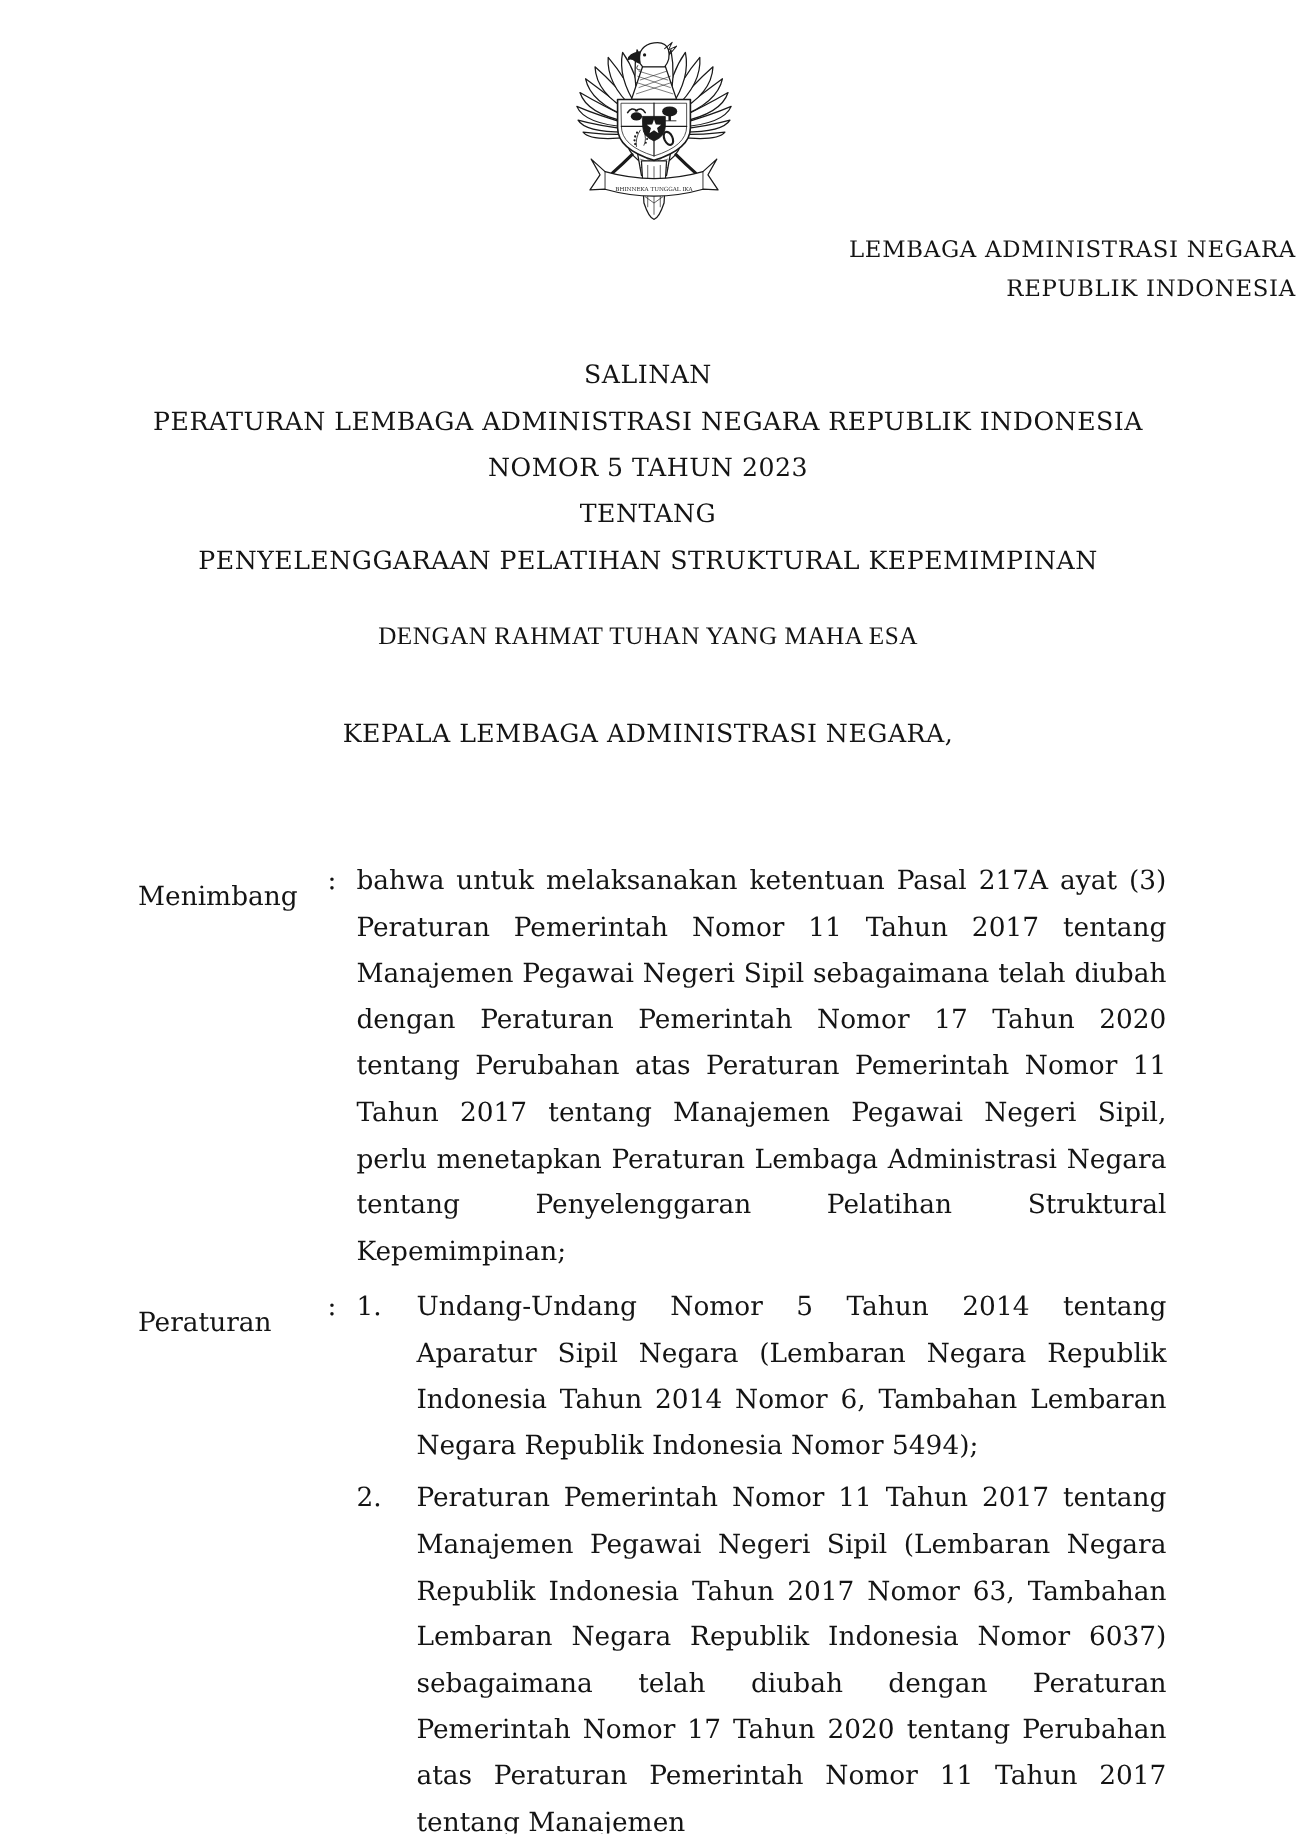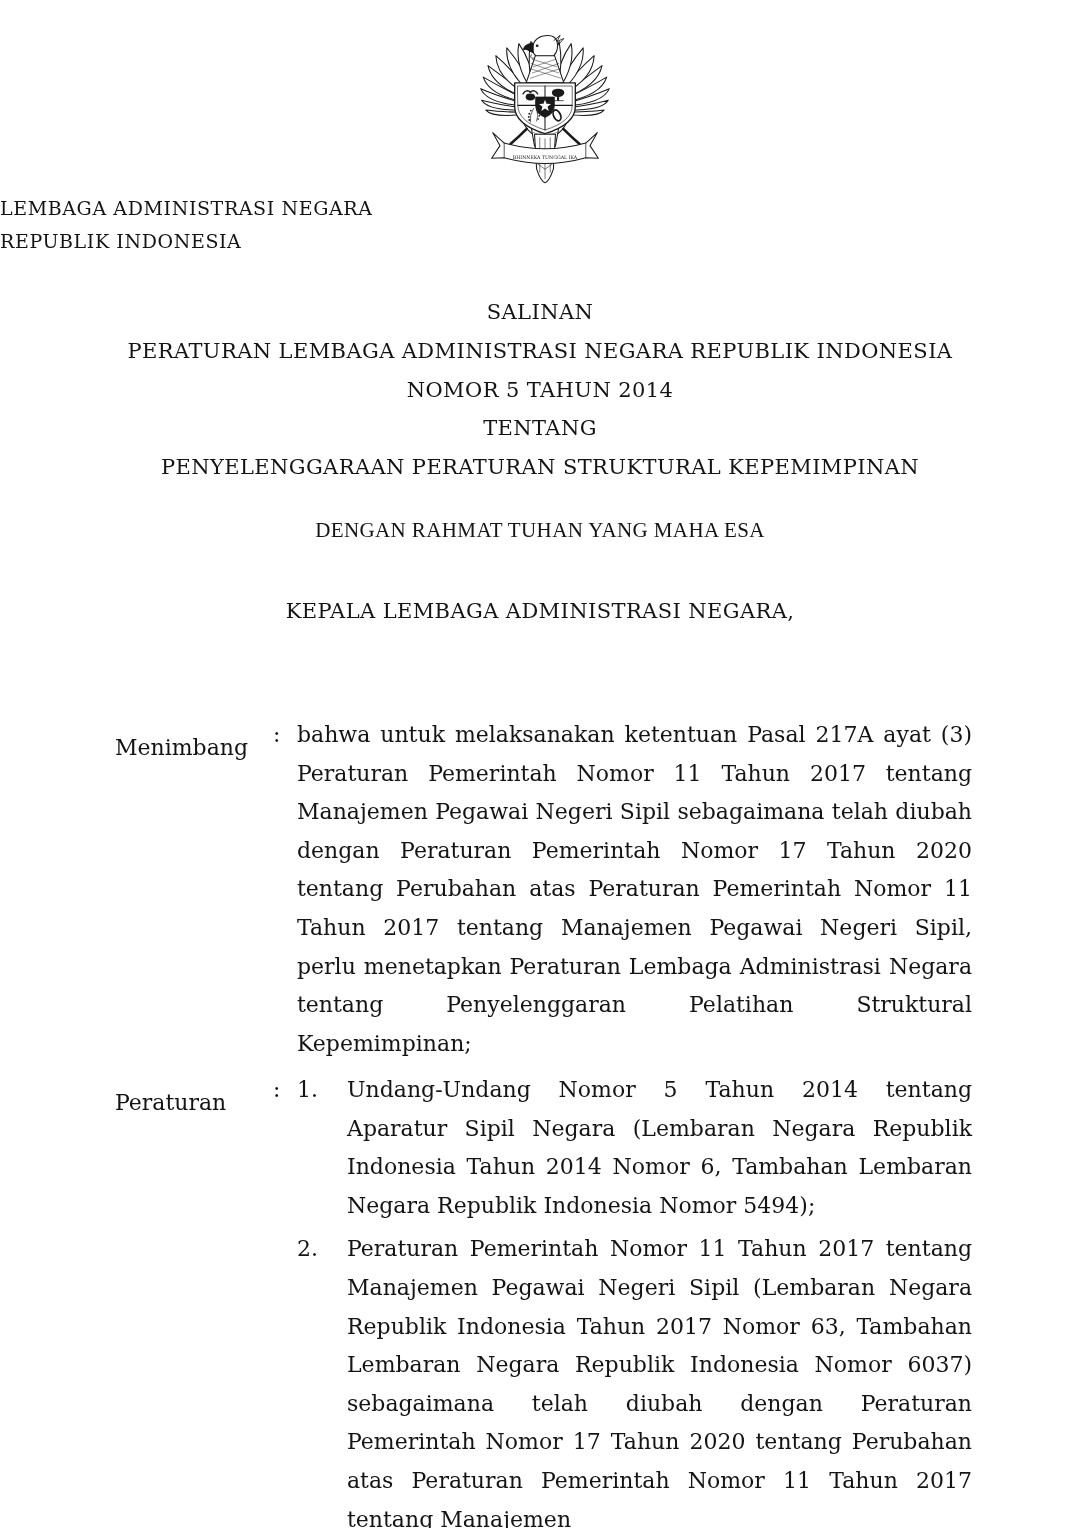--- a/index.html
+++ b/index.html
@@ -8,21 +8,21 @@
     font-family:"DejaVu Serif","Liberation Serif",serif;
     color:#141414;
     position:relative;overflow:hidden;
   }
   .page{position:absolute;inset:0;background:#fff;}
 
   .emblem{position:absolute;left:477px;top:32px;width:136px;height:152px;}
 
   .agency{
     position:absolute;top:192px;left:0;right:0;
-    text-align:left;font-size:19px;line-height:33px;letter-spacing:0.6px;
+    text-align:right;font-size:19px;line-height:33px;letter-spacing:0.6px;
   }
   .title-block{
     position:absolute;top:293px;left:0;right:0;
     text-align:center;font-size:21px;line-height:38.8px;letter-spacing:0.4px;
   }
   .invocation{
     position:absolute;top:518px;left:0;right:0;
     text-align:center;font-size:21px;letter-spacing:0.4px;font-family:Liberation Serif, serif;
   }
   .official{
@@ -154,23 +154,23 @@
   </svg>
 
   <div class="agency">
     <div>LEMBAGA ADMINISTRASI NEGARA</div>
     <div>REPUBLIK INDONESIA</div>
   </div>
 
   <div class="title-block">
     <div>SALINAN</div>
     <div>PERATURAN LEMBAGA ADMINISTRASI NEGARA REPUBLIK INDONESIA</div>
-    <div>NOMOR 5 TAHUN 2014</div>
+    <div>NOMOR 5 TAHUN 2023</div>
     <div>TENTANG</div>
-    <div>PENYELENGGARAAN PERATURAN STRUKTURAL KEPEMIMPINAN</div>
+    <div>PENYELENGGARAAN PELATIHAN STRUKTURAL KEPEMIMPINAN</div>
   </div>
 
   <div class="invocation">DENGAN RAHMAT TUHAN YANG MAHA ESA</div>
 
   <div class="official">KEPALA LEMBAGA ADMINISTRASI NEGARA,</div>
 
   <div class="clause" id="considering">
     <div class="label">Menimbang</div>
     <div class="colon">:</div>
     <div class="content">bahwa untuk melaksanakan ketentuan Pasal 217A ayat (3) Peraturan Pemerintah Nomor 11 Tahun 2017 tentang Manajemen Pegawai Negeri Sipil sebagaimana telah diubah dengan Peraturan Pemerintah Nomor 17 Tahun 2020 tentang Perubahan atas Peraturan Pemerintah Nomor 11 Tahun 2017 tentang Manajemen Pegawai Negeri Sipil, perlu menetapkan Peraturan Lembaga Administrasi Negara tentang Penyelenggaran Pelatihan Struktural Kepemimpinan;</div>

